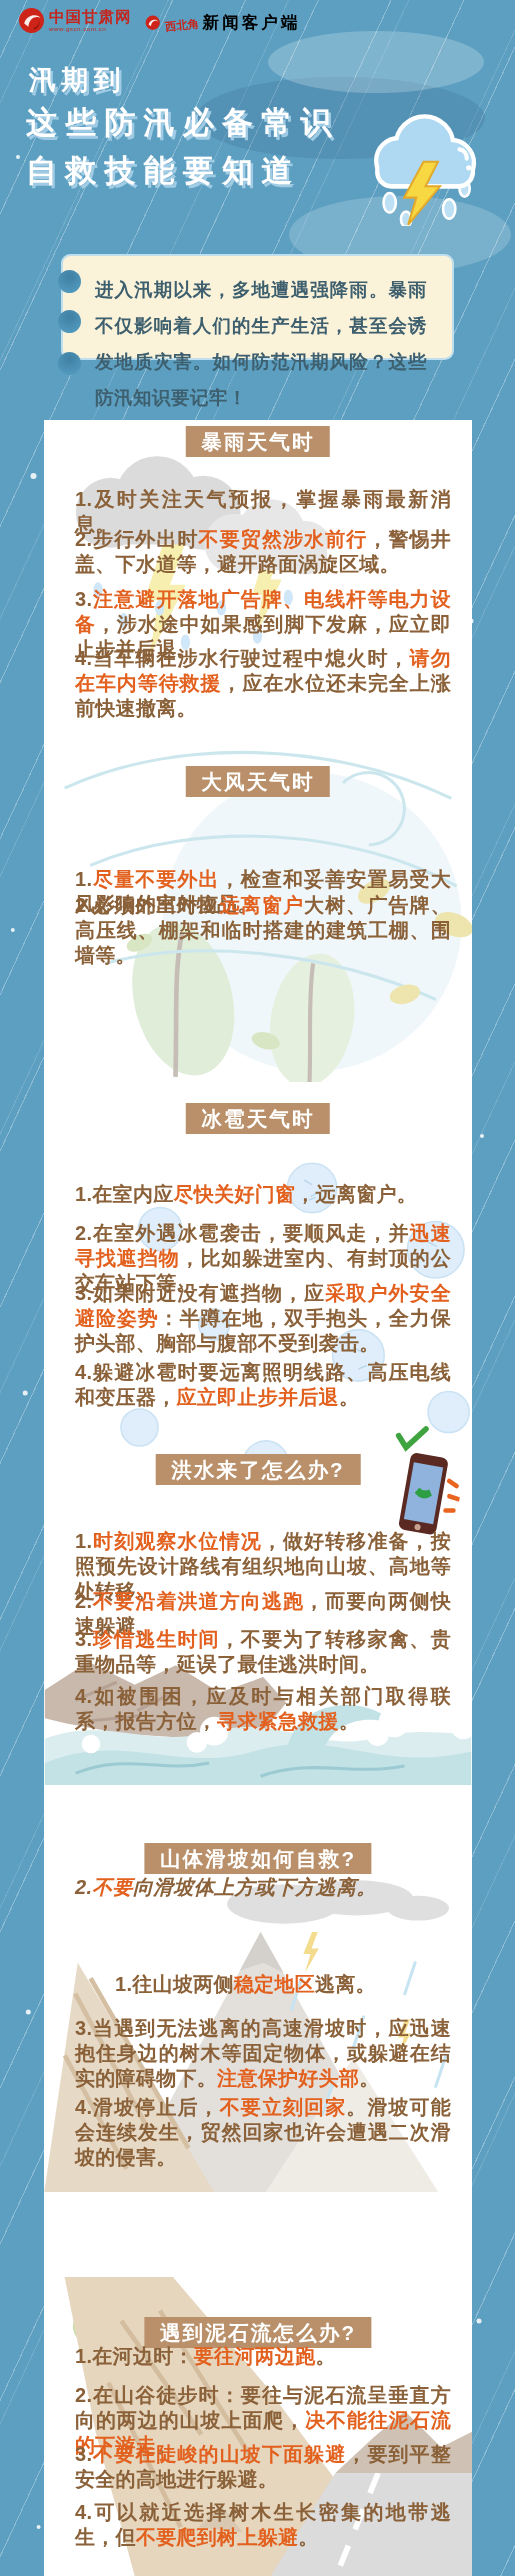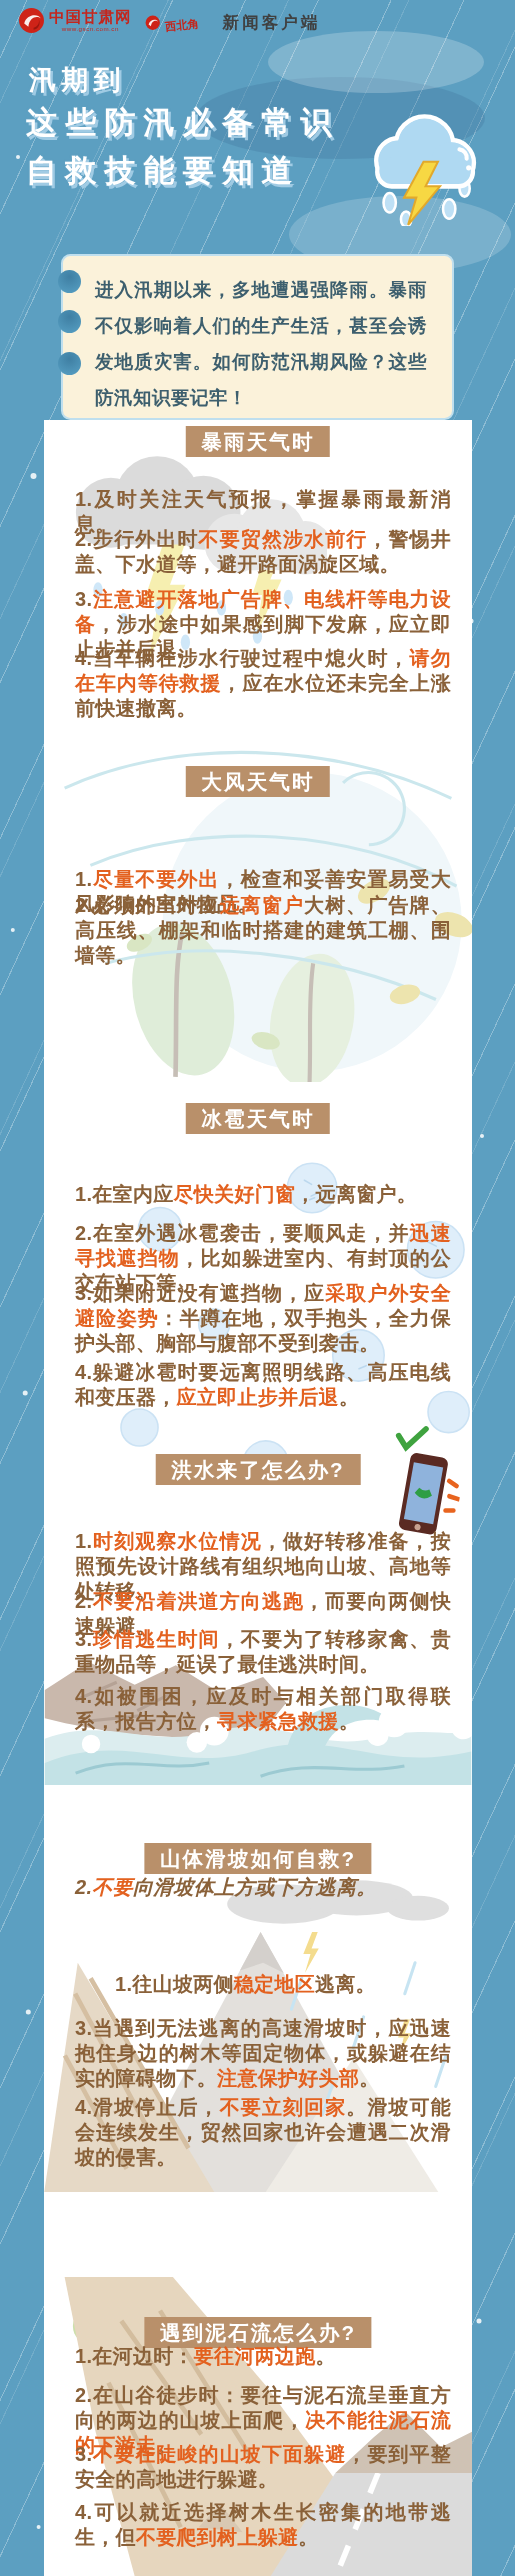--- a/index.html
+++ b/index.html
@@ -14,35 +14,35 @@
     background-image:
       repeating-linear-gradient(115deg, rgba(255,255,255,0) 0 24px, rgba(255,255,255,.30) 24px 25px, rgba(255,255,255,0) 25px 66px),
       repeating-linear-gradient(115deg, rgba(255,255,255,0) 0 43px, rgba(255,255,255,.14) 43px 44px, rgba(255,255,255,0) 44px 109px);
   }
   .sky-blob{position:absolute;border-radius:50%;z-index:0;pointer-events:none;}
   .dots{position:absolute;width:4.1px;height:4.1px;border-radius:50%;background:#fff;opacity:.85;z-index:0;
     box-shadow: 15.5px 319px 0 1px #ffffff, -5.2px 773px 0 0 #ffffff, 7.2px 1236px 0 0.5px #ffffff,
                 453px 464px 0 0.5px #ffffff, 464px 979px 0 0 #ffffff, 448px 1546px 0 1px #ffffff,
                 10.3px 1855px 0 0.5px #ffffff, 461px 2164px 0 0.5px #ffffff, 20.6px 2370px 0 0 #ffffff;}
   
-  .logo-row{position:absolute;left:18px;top:7.2px;display:flex;align-items:flex-start;gap:13.4px;z-index:3;text-align:center;}
+  .logo-row{position:absolute;left:18px;top:7.2px;display:flex;align-items:flex-start;gap:13.4px;z-index:3;}
   .logo-block{display:flex;align-items:center;gap:4.1px;}
   .logo-gansu-name{color:#C4261D;font-size:15.5px;font-weight:900;letter-spacing:1px;line-height:15.5px;}
   .logo-gansu-url{color:#C4261D;font-size:6.2px;letter-spacing:0.5px;}
   .logo-xbj{color:#C4261D;font-size:11.3px;font-weight:900;transform:rotate(-6deg);margin-top:9.3px;}
-  .logo-client{color:#404040;font-size:16.5px;font-weight:900;letter-spacing:3.1px;margin-top:5.2px;margin-left:20px;}
+  .logo-client{color:#000000;font-size:16.5px;font-weight:900;letter-spacing:3.1px;margin-top:5.2px;}
   .main-title{position:absolute;z-index:3;color:#ffffff;font-weight:900;
     text-shadow:2.6px 3.1px 0 rgba(163,206,230,.95), 0 0 2.1px rgba(130,180,210,.5);}
   .t1{left:29px;top:62px;font-size:27px;letter-spacing:5.2px;}
   .t2{left:26px;top:102px;font-size:31px;letter-spacing:8.2px;}
   .t3{left:26px;top:150px;font-size:31px;letter-spacing:8.2px;}
   .storm-icon{position:absolute;left:363px;top:100px;z-index:3;}
   
   .intro-card{
-    position:absolute;left:61px;top:254px;width:393px;height:166px;z-index:3;
+    position:absolute;left:61px;top:254px;width:393px;height:106px;z-index:3;
     background:#FBF2DA;border:2.1px solid #BFDFEE;border-radius:9.3px;box-sizing:border-box;
   }
   .intro-text{
     position:absolute;left:32px;right:25px;top:15.5px;z-index:4;
     color:#3D5F6E;font-size:18.5px;font-weight:700;line-height:36px;letter-spacing:0.5px;text-align:justify;
   }
   .ring{position:absolute;width:23px;height:23px;border-radius:50%;z-index:5;
     background:radial-gradient(circle at 50% 30%, #3F7FA3, #57A0C4);}
   
   .panel{position:absolute;left:44px;top:420px;width:428px;height:2166px;background:#ffffff;z-index:1;overflow:hidden;}

